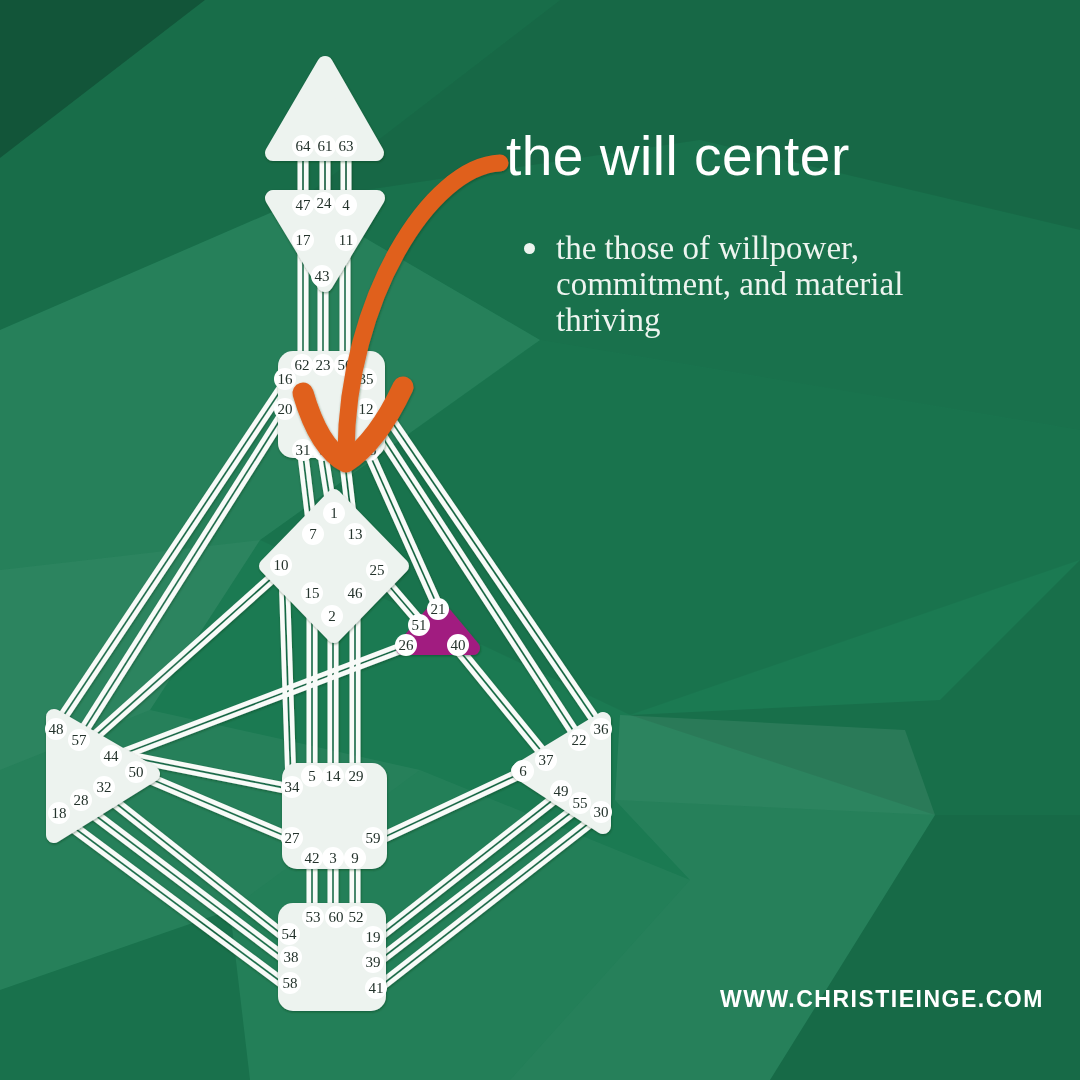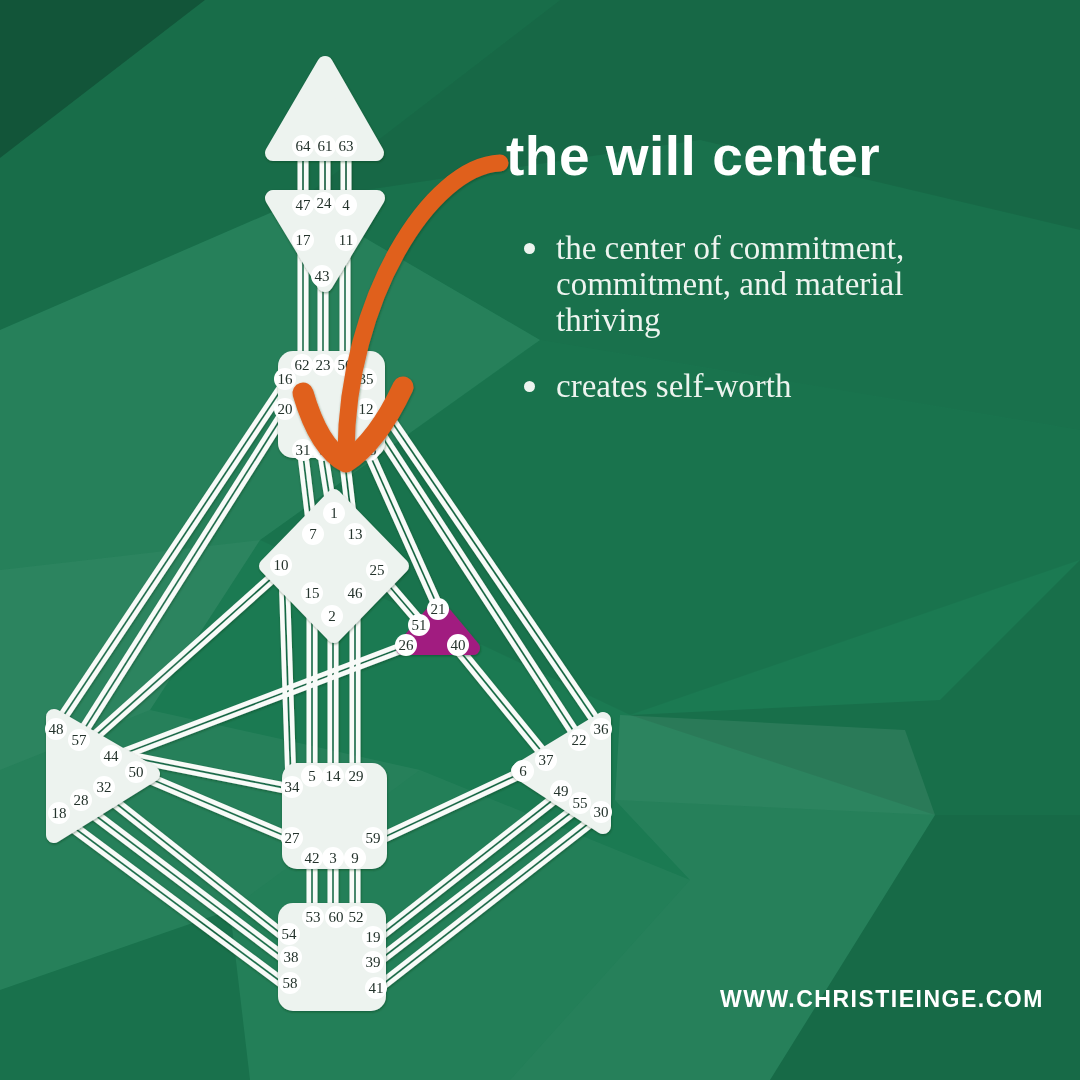--- a/index.html
+++ b/index.html
@@ -4,21 +4,21 @@
 <style>
   html,body{margin:0;padding:0}
   body{
     width:1080px;height:1080px;position:relative;overflow:hidden;
     background:#1b7a52;
     font-family:"Liberation Sans", sans-serif;
   }
   #graph{position:absolute;left:0;top:0}
   .heading{
     position:absolute;left:506px;top:124px;width:520px;
-    font-size:55px;font-weight:700;letter-spacing:.5px;color:#ffffff;
+    font-size:55px;font-weight:400;letter-spacing:.5px;color:#ffffff;
   }
   .bullets{
     position:absolute;left:522px;top:230px;width:478px;
     list-style:none;margin:0;padding:0;
     font-family:"Liberation Serif", serif;
     font-size:33px;line-height:36px;color:#edf4ef;
   }
   .bullets li{position:relative;padding-left:34px;margin-bottom:30px;white-space:pre-line}
   .bullets li::before{
     content:"";position:absolute;left:2px;top:13px;width:11px;height:11px;
@@ -267,19 +267,18 @@
     </g>
   <g id="arrow" filter="url(#soft)">
       <path d="M 500 163 C 430 166 347 300 346 452" fill="none" stroke="#e0611e" stroke-width="17" stroke-linecap="round"></path>
       <path d="M 303 393 Q 319 448 346 462 Q 377 442 403 387" fill="none" stroke="#e0611e" stroke-width="21" stroke-linecap="round" stroke-linejoin="round"></path>
     </g>
 </svg>
 
 <div class="heading">the will center</div>
 
 <ul class="bullets">
-  <li>the center of commitment,
+  <li>the those of willpower,
 commitment, and material
 thriving</li>
-  <li>creates self-worth</li>
 </ul>
 
 <div class="footer">WWW.CHRISTIEINGE.COM</div>
 
 </body></html>

